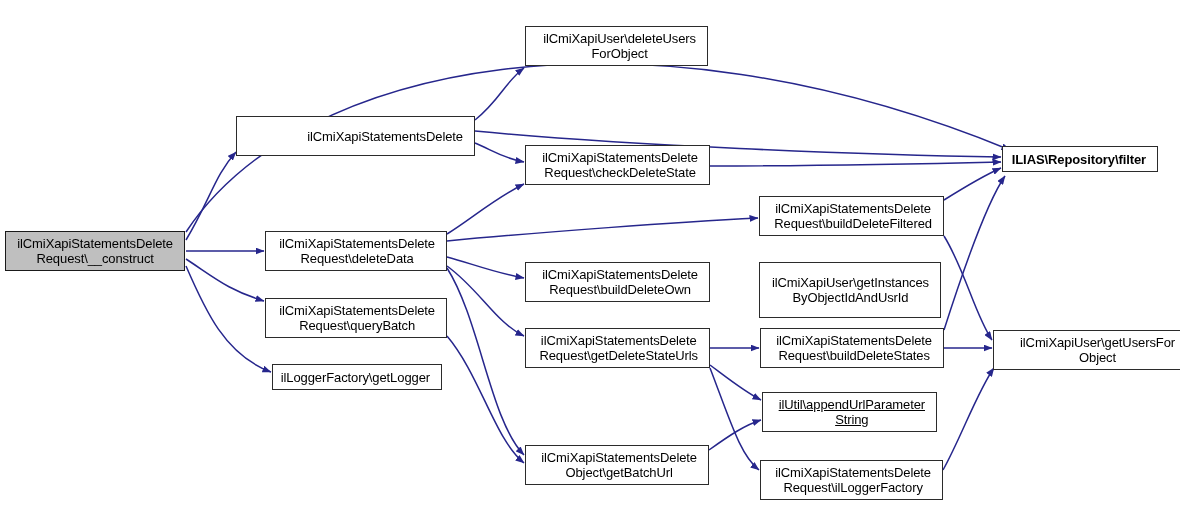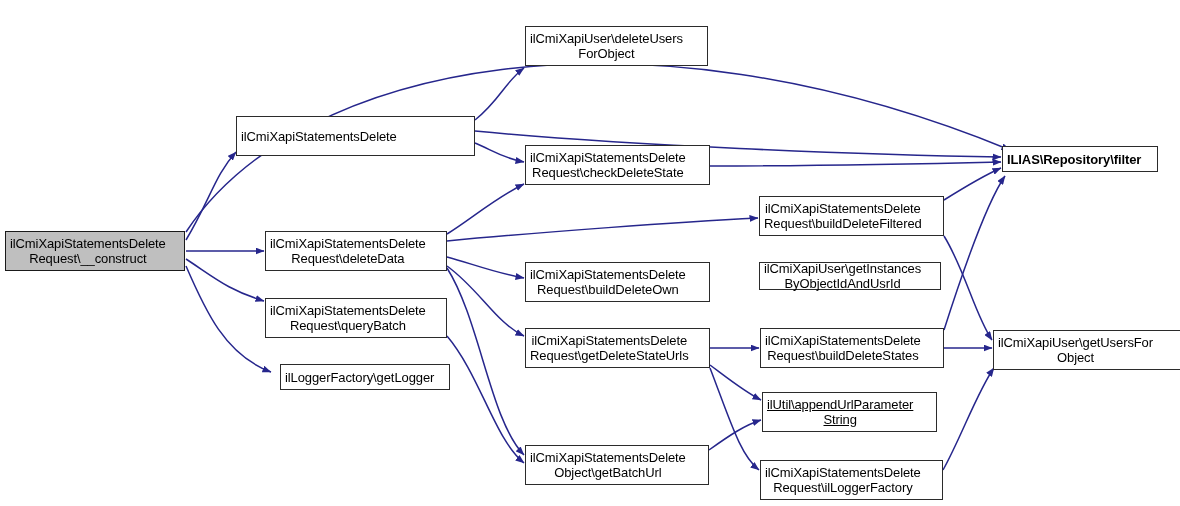--- a/index.html
+++ b/index.html
@@ -1,22 +1,22 @@
 <!DOCTYPE html>
 <html><head>
 <meta charset="utf-8">
 <style>
   html,body{margin:0;padding:0;background:#ffffff;}
   body{font-family:"Liberation Sans", sans-serif;}
   #canvas{position:relative;width:1180px;height:506px;background:#ffffff;overflow:hidden;}
   #edges{position:absolute;left:0;top:0;width:1180px;height:506px;}
   .node{position:absolute;box-sizing:border-box;border:1px solid #2b2b2b;
-        background:#ffffff;display:flex;align-items:center;justify-content:flex-start;
+        background:#ffffff;display:flex;align-items:center;justify-content:flex-end;
         text-align:center;color:#000000;font-size:13px;line-height:15px;
-        letter-spacing:-0.1px;padding:0 4px;}
+        letter-spacing:-0.1px;padding:0 11px;}
   .node.root{background:#bfbfbf;border:1px solid #1a1a1a;}
   .node span{display:block;width:100%;}
 </style>
 </head>
 <body>
 
 <div id="canvas">
   <svg id="edges" viewBox="0 0 1180 506" xmlns="http://www.w3.org/2000/svg">
     <defs>
       <marker id="arrow" markerWidth="9" markerHeight="7" refX="8.5" refY="3.5" orient="auto" markerUnits="userSpaceOnUse">
@@ -67,21 +67,21 @@
           <span>ilCmiXapiStatementsDelete</span>
           <span>Request\deleteData</span>
         </div>
       </div>
       <div class="node" style="left: 265px; top: 298px; width: 182px; height: 40px;">
         <div>
           <span>ilCmiXapiStatementsDelete</span>
           <span>Request\queryBatch</span>
         </div>
       </div>
-      <div class="node" style="left: 280px; top: 364px; width: 170px; height: 26px;">
+      <div class="node" style="left: 272px; top: 364px; width: 170px; height: 26px;">
         <div>
           <span>ilLoggerFactory\getLogger</span>
         </div>
       </div>
       <div class="node" style="left: 525px; top: 26px; width: 183px; height: 40px;">
         <div>
           <span>ilCmiXapiUser\deleteUsers</span>
           <span>ForObject</span>
         </div>
       </div>
@@ -108,21 +108,21 @@
           <span>ilCmiXapiStatementsDelete</span>
           <span>Object\getBatchUrl</span>
         </div>
       </div>
       <div class="node" style="left: 759px; top: 196px; width: 185px; height: 40px;">
         <div>
           <span>ilCmiXapiStatementsDelete</span>
           <span>Request\buildDeleteFiltered</span>
         </div>
       </div>
-      <div class="node" style="left: 759px; top: 262px; width: 182px; height: 28px;">
+      <div class="node" style="left: 759px; top: 262px; width: 182px; height: 56px;">
         <div>
           <span>ilCmiXapiUser\getInstances</span>
           <span>ByObjectIdAndUsrId</span>
         </div>
       </div>
       <div class="node" style="left: 760px; top: 328px; width: 184px; height: 40px;">
         <div>
           <span>ilCmiXapiStatementsDelete</span>
           <span>Request\buildDeleteStates</span>
         </div>

